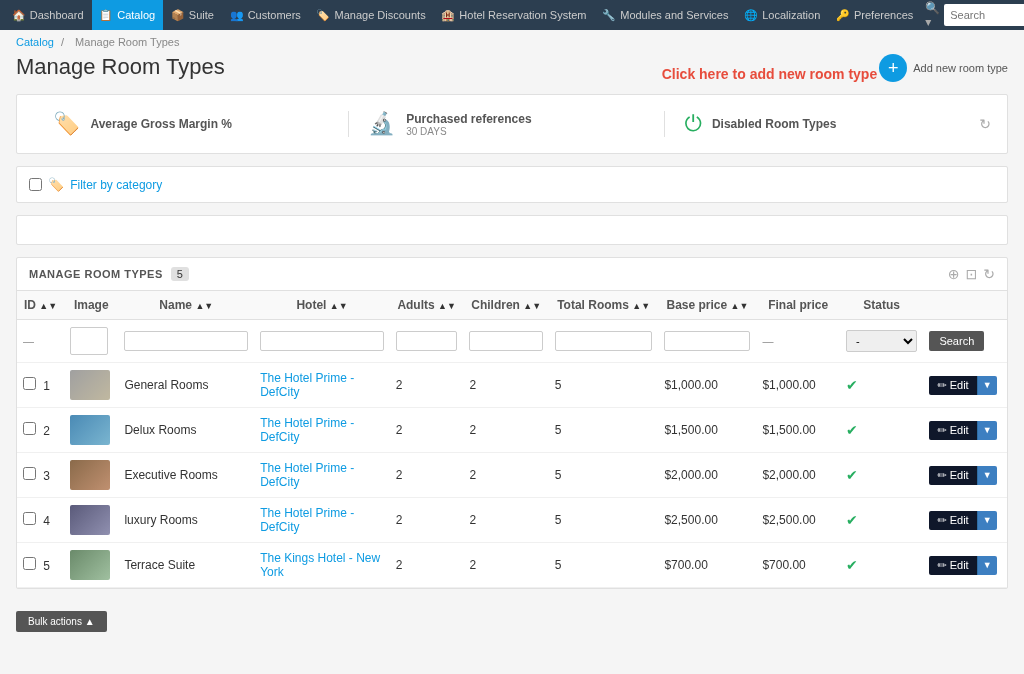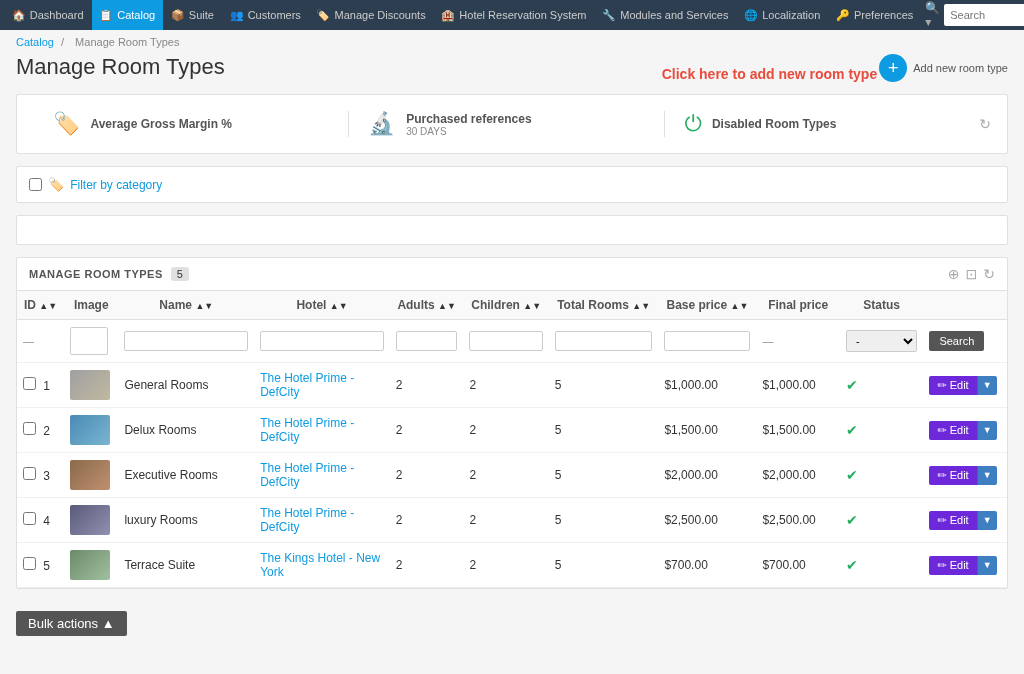--- a/index.html
+++ b/index.html
@@ -229,21 +229,21 @@
       overflow: hidden;
     }
     .room-thumb-1 { background: linear-gradient(135deg, #a0a0a0, #c0b8a0); }
     .room-thumb-2 { background: linear-gradient(135deg, #4a8ab5, #7ab5d0); }
     .room-thumb-3 { background: linear-gradient(135deg, #8a6a4a, #c09070); }
     .room-thumb-4 { background: linear-gradient(135deg, #5a5a7a, #9090b0); }
     .room-thumb-5 { background: linear-gradient(135deg, #6a8a6a, #a0c0a0); }
     .hotel-link { color: #0e9be2; text-decoration: none; }
     .status-check { color: #27ae60; font-size: 14px; }
     .edit-btn {
-      background: #6d28d9;
+      background: #0f172a;
       color: #fff;
       border: none;
       padding: 3px 8px;
       border-radius: 2px 0 0 2px;
       cursor: pointer;
       font-size: 11px;
     }
     .edit-dropdown {
       background: #3d7fc1;
       color: #fff;
@@ -272,21 +272,21 @@
     .bulk-actions-bar {
       padding: 10px 16px;
     }
     .bulk-btn {
       background: #555;
       color: #fff;
       border: none;
       padding: 5px 12px;
       border-radius: 2px;
       cursor: pointer;
-      font-size: 13px;
+      font-size: 10px;
     }
 
     .col-id { width: 40px; }
     .col-img { width: 50px; }
     .col-name { width: 130px; }
     .col-hotel { width: 130px; }
     .col-adults { width: 70px; }
     .col-children { width: 70px; }
     .col-total { width: 90px; }
     .col-base { width: 90px; }

